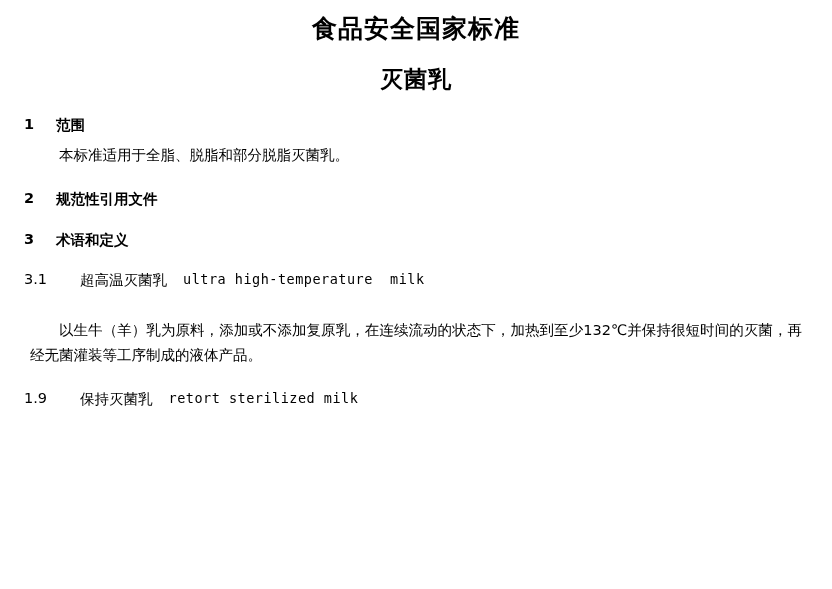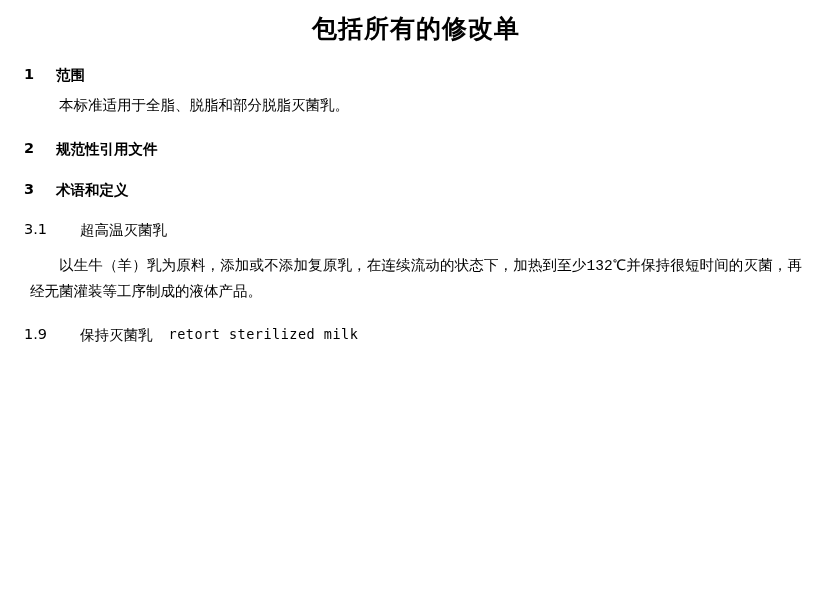--- a/index.html
+++ b/index.html
@@ -77,50 +77,51 @@
   .para {
     font-family: "DejaVu Sans", "Liberation Sans", sans-serif;
     font-size: 14.5px;
     line-height: 1.75;
     margin-top: 8px;
     text-indent: 2em;
     text-align: justify;
     padding: 0 6px;
   }
   .para.tight {
-    margin-top: 14px;
-    font-family: Liberation Mono, monospace;
+    margin-top: 28px;
   }
 </style>
 </head>
 <body>
 
 <div class="page">
 
-  <div class="doc-title">包括所有的修改单</div>
+  <div class="doc-title">食品安全国家标准</div>
+  <div class="doc-subtitle">灭菌乳</div>
 
   <div class="section-heading">
     <span class="num">1</span>
     <span>范围</span>
   </div>
   <div class="para">本标准适用于全脂、脱脂和部分脱脂灭菌乳。</div>
 
   <div class="section-heading">
     <span class="num">2</span>
     <span>规范性引用文件</span>
   </div>
 
   <div class="section-heading">
     <span class="num">3</span>
     <span>术语和定义</span>
   </div>
 
   <div class="sub-heading">
     <span class="num">3.1</span>
     <span class="cn">超高温灭菌乳</span>
+    <span class="en">ultra high-temperature  milk</span>
   </div>
   <div class="para tight">以生牛（羊）乳为原料，添加或不添加复原乳，在连续流动的状态下，加热到至少132℃并保持很短时间的灭菌，再经无菌灌装等工序制成的液体产品。</div>
 
   <div class="sub-heading">
     <span class="num">1.9</span>
     <span class="cn">保持灭菌乳</span>
     <span class="en">retort sterilized milk</span>
   </div>
 
 </div>

